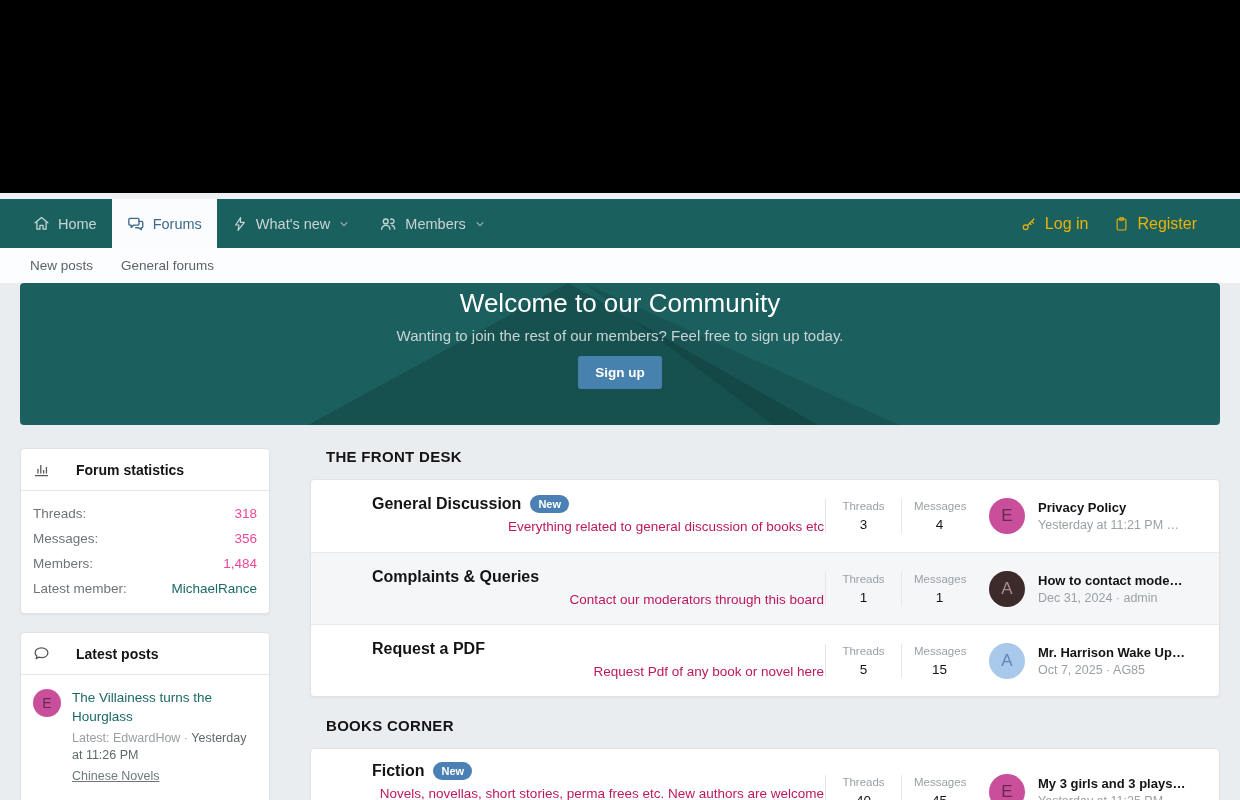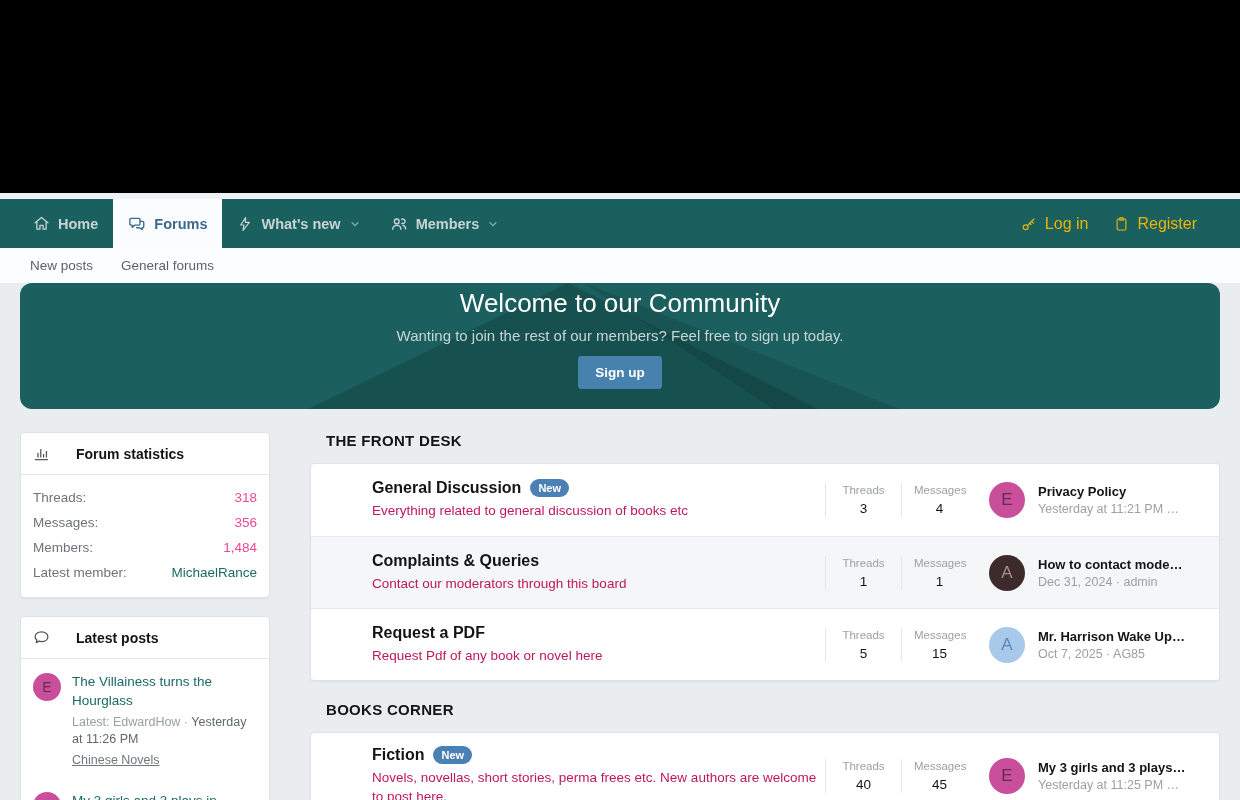--- a/index.html
+++ b/index.html
@@ -13,34 +13,34 @@
   svg { display:block; }
 
   
   .ad-area { height:193px; background:#000; }
   .header-strip { height:6px; background:#edf1f3; }
 
   
   .navbar { height:49px; background:#1a605f; display:flex; align-items:stretch; padding:0 30px 0 18px; }
   .tab {
     display:flex; align-items:center; gap:8px; padding:0 15px;
-    color:#c8d4d4; font-size:14.5px; font-weight:700; cursor:pointer; white-space:nowrap;
+    color:#c8d4d4; font-size:14.5px; font-weight:400; cursor:pointer; white-space:nowrap;
   }
   .tab .chev { opacity:.65; margin-left:1px; }
   .tab.active { background:#fbfcfd; color:#3c6a8e; }
   .nav-right { margin-left:auto; display:flex; align-items:stretch; }
   .nav-right .tab { padding:0 13px; font-weight:400; font-size:16px; color:#eab308;gap:8px; }
 
   
   .subnav { height:35px; background:#fcfdfe; display:flex; align-items:center; padding-left:30px; gap:28px; }
   .subnav a { font-size:13.5px; color:#5a6468; text-decoration:none; cursor:pointer; }
 
   
   .hero {
-    margin:0 20px; height:126px; background:#1b5f5e; border-radius:12px;
+    margin:0 20px; height:142px; background:#1b5f5e; border-radius:4px;
     position:relative; overflow:hidden; text-align:center; color:#fff;
   }
   .hero .tri1 { position:absolute; top:0; left:11%; width:68%; height:160%;
     background:rgba(0,10,10,.17); clip-path:polygon(51% 0, 0 100%, 100% 100%); }
   .hero .tri2 { position:absolute; top:0; left:47%; width:42%; height:160%;
     background:rgba(0,10,10,.12); clip-path:polygon(0 0, 100% 100%, 60% 100%); }
   .hero-inner { position:relative; z-index:2; }
   .hero h1 { margin:0; padding-top:5px; font-size:26px; font-weight:400; line-height:1.2; }
   .hero p { margin:8px 0 0; font-size:15px; color:#c7d4d4;text-align:center; }
   .btn-signup {
@@ -79,21 +79,21 @@
   .post-meta { color:#98a0a3; font-size:12.5px; line-height:1.4; margin-top:3px; }
   .post-meta .time { color:#5f696c; }
   .post-forum { display:inline-block; color:#6f797c; font-size:12.5px; text-decoration:underline; margin-top:4px; cursor:pointer; }
 
   
   .category-title { font-size:15px; font-weight:700; color:#141414; letter-spacing:.3px; margin:0 0 14px 16px; }
   .cat2 { margin-top:20px; }
   .node-row { display:flex; align-items:center; min-height:72px; padding:13px 8px 13px 0; }
   .node-row.alt { background:#f5f6f8; }
   .node-row + .node-row { border-top:1px solid #e6eaec; }
-  .node-main { flex:1; min-width:0; padding-left:61px; }
+  .node-main { flex:1; min-width:0; padding-left:61px;text-align:right; }
   .node-title { font-size:16px; font-weight:700; color:#141414; display:flex; align-items:center; gap:9px; cursor:pointer; }
   .badge-new { background:#4b80b5; color:#fff; font-size:11px; font-weight:700; padding:2.5px 8px; border-radius:9px; line-height:1.2; }
   .node-desc { color:#be185d; font-size:13.5px; margin-top:5px; max-width:452px; line-height:1.38; }
   .node-stats { display:flex; flex:none; align-self:center; }
   .stat-cell { width:76px; text-align:center; border-left:1px solid #e3e7e9; padding:1px 12px; }
   .stat-cell .lbl { font-size:11.5px; color:#9aa1a5; }
   .stat-cell .val { font-size:13.5px; color:#141414; margin-top:5px; }
   .node-latest { width:222px; flex:none; display:flex; align-items:center; gap:13px; margin-left:12px; }
   .nl-avatar {
     width:36px; height:36px; border-radius:50%; flex:none;

